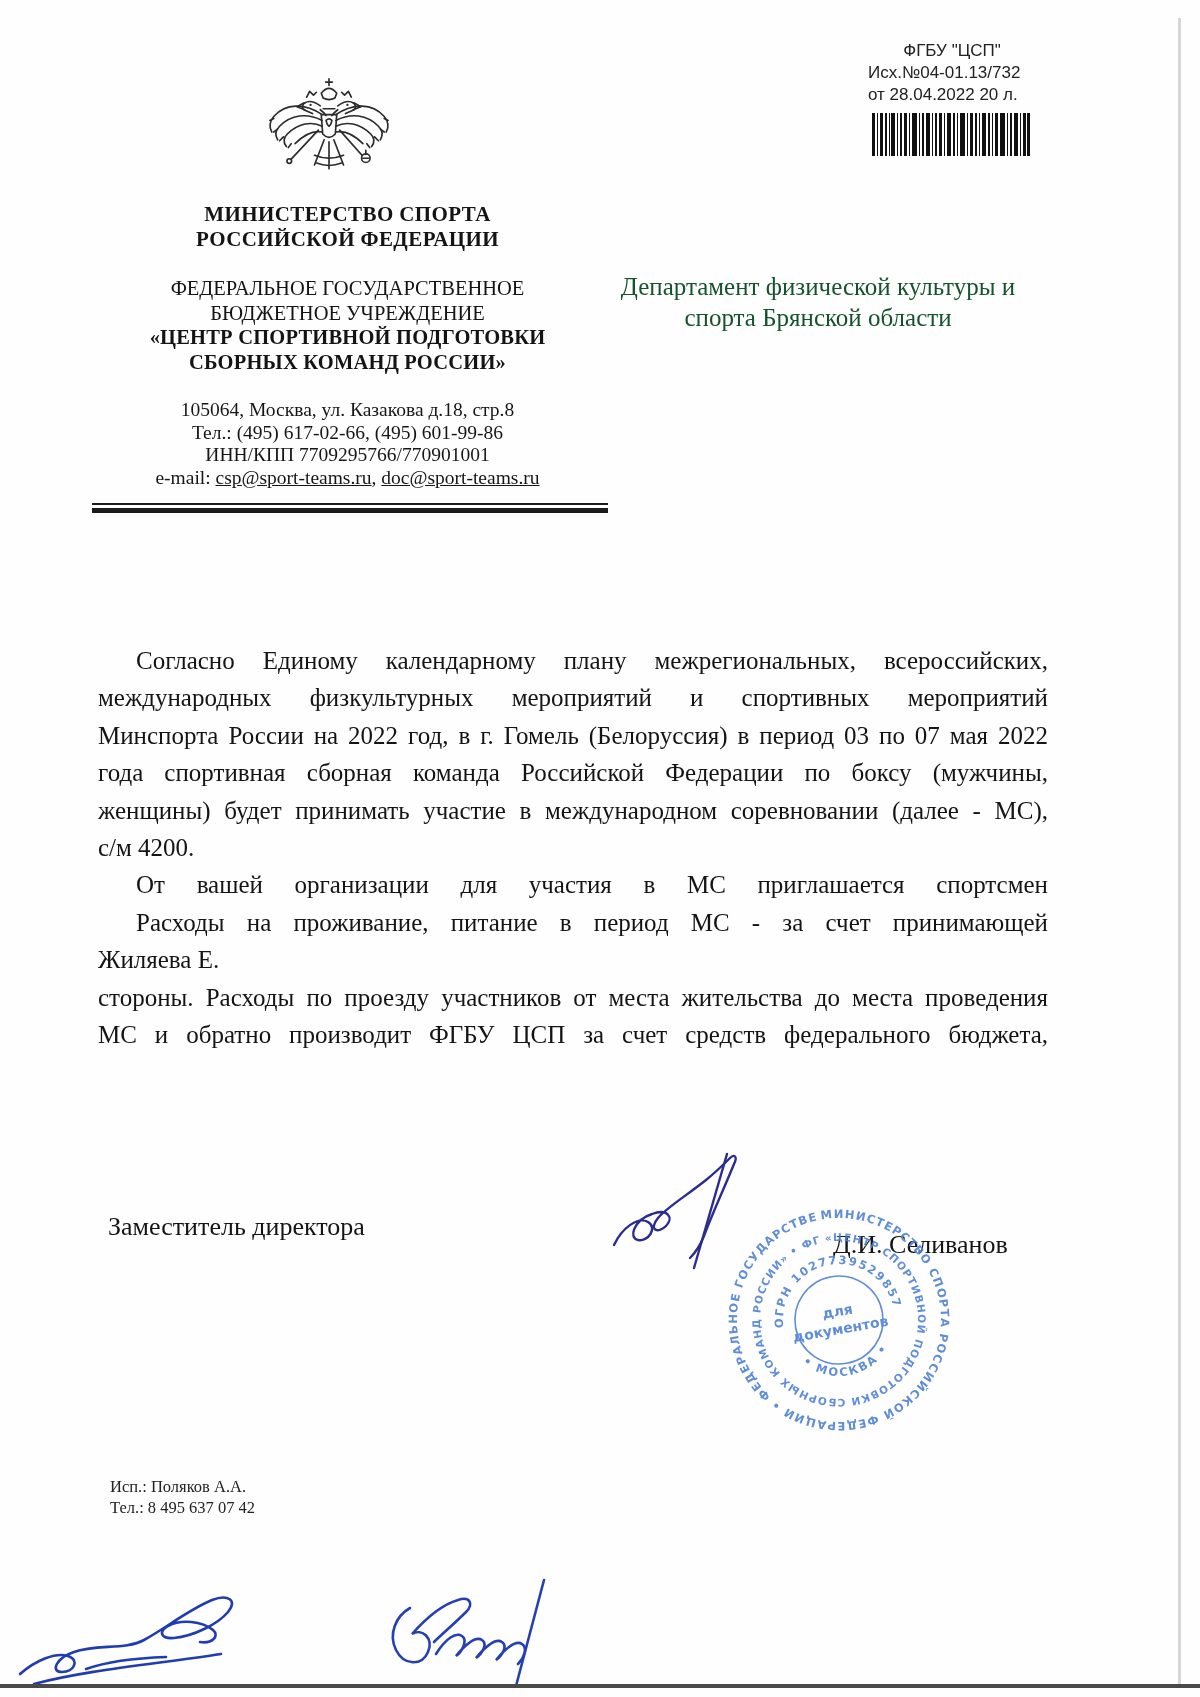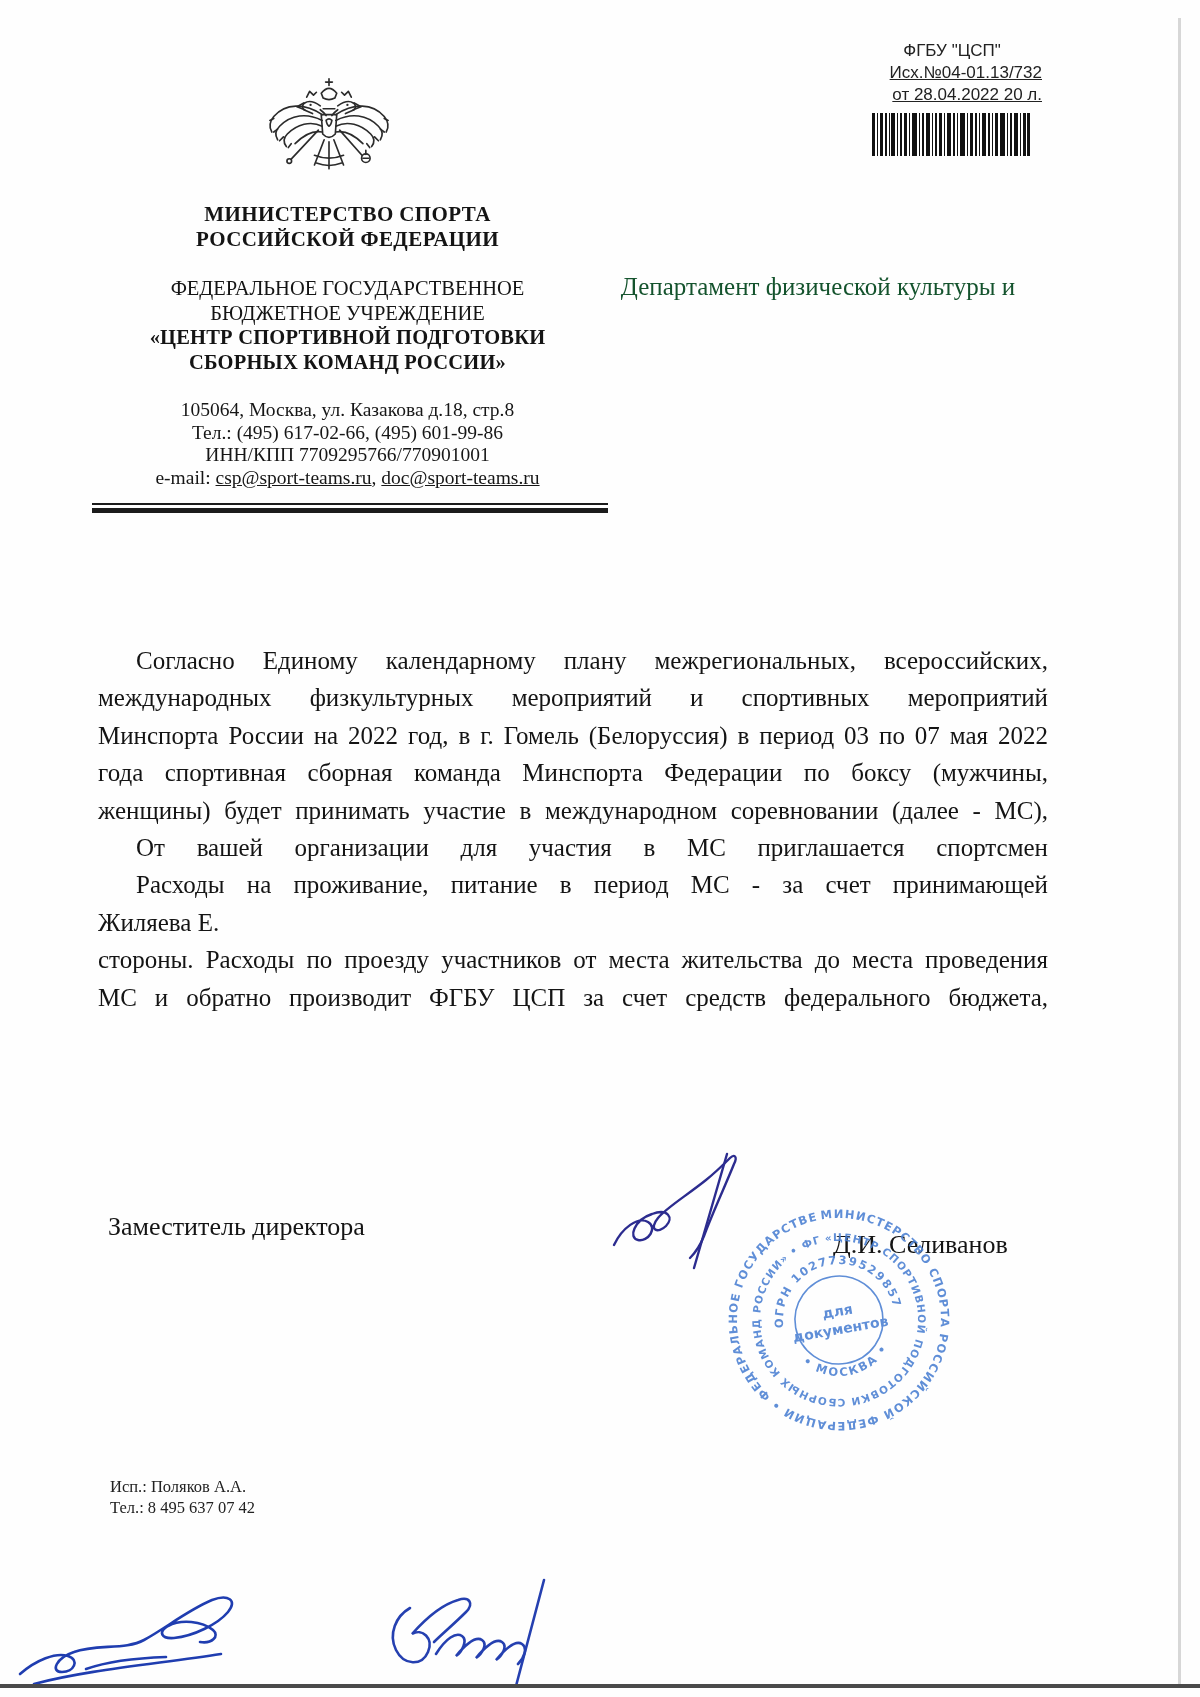--- a/index.html
+++ b/index.html
@@ -6,21 +6,21 @@
   .page{
     position:relative;width:1200px;height:1697px;background:#fefefe;
     overflow:hidden;font-family:"Liberation Serif","DejaVu Serif",serif;color:#1a1a1a;
   }
   .abs{position:absolute;}
 
   
   .reg-stamp{left:862px;top:40px;width:180px;font-family:"Liberation Sans","DejaVu Sans",sans-serif;
     font-size:17px;line-height:22px;color:#222;}
   .reg-stamp .c{text-align:center;}
-  .reg-stamp .l{text-align:right;padding-left:6px;text-decoration:underline;}
+  .reg-stamp .l{text-align:left;padding-left:6px;}
   .barcode{left:872px;top:113px;}
 
   
   .emblem{left:266px;top:74px;width:126px;height:118px;}
   .ministry{left:95px;top:202px;width:505px;text-align:center;font-weight:bold;
     font-size:21px;line-height:25px;letter-spacing:.4px;color:#141414;}
   .org{left:95px;top:276px;width:505px;text-align:center;font-size:20.5px;line-height:24.5px;color:#141414;}
   .org .b{font-weight:bold;letter-spacing:.2px;}
   .addr{left:95px;top:399px;width:505px;text-align:center;font-size:19.5px;line-height:22.5px;color:#161616;}
   .addr .u{text-decoration:underline;margin-top:36px;}
@@ -160,28 +160,30 @@
     <div>ИНН/КПП 7709295766/770901001</div>
     <div><span>e-mail: </span><span class="u">csp@sport-teams.ru</span><span>, </span><span class="u">doc@sport-teams.ru</span></div>
   </div>
   <div class="abs rule">
     <div class="thin"></div>
     <div class="thick"></div>
   </div>
 
   <div class="abs recipient">
     <div>Департамент физической культуры и</div>
+    <div>спорта Брянской области</div>
   </div>
 
   <div class="abs body-block" id="body-host">
       <div class="bline first">Согласно Единому календарному плану межрегиональных, всероссийских,</div>
       <div class="bline">международных физкультурных мероприятий и спортивных мероприятий</div>
       <div class="bline">Минспорта России на 2022 год, в г. Гомель (Белоруссия) в период 03 по 07 мая 2022</div>
-      <div class="bline">года спортивная сборная команда Минспорта Федерации по боксу (мужчины,</div>
+      <div class="bline">года спортивная сборная команда Российской Федерации по боксу (мужчины,</div>
       <div class="bline">женщины) будет принимать участие в международном соревновании (далее - МС),</div>
+      <div class="bline end">с/м 4200.</div>
       <div class="bline first">От вашей организации для участия в МС приглашается спортсмен</div>
       <div class="bline first">Расходы на проживание, питание в период МС - за счет принимающей</div>
       <div class="bline end">Жиляева Е.</div>
       <div class="bline">стороны. Расходы по проезду участников от места жительства до места проведения</div>
       <div class="bline">МС и обратно производит ФГБУ ЦСП за счет средств федерального бюджета,</div>
     </div>
 
   <div class="abs sig-title">Заместитель директора</div>
   <div class="abs sig-name">Д.И. Селиванов</div>
 

